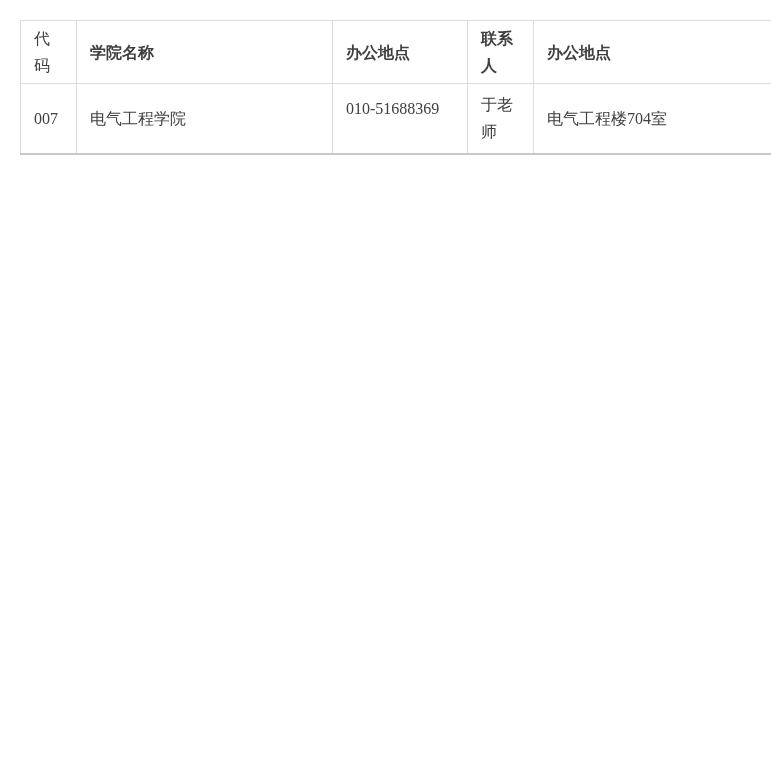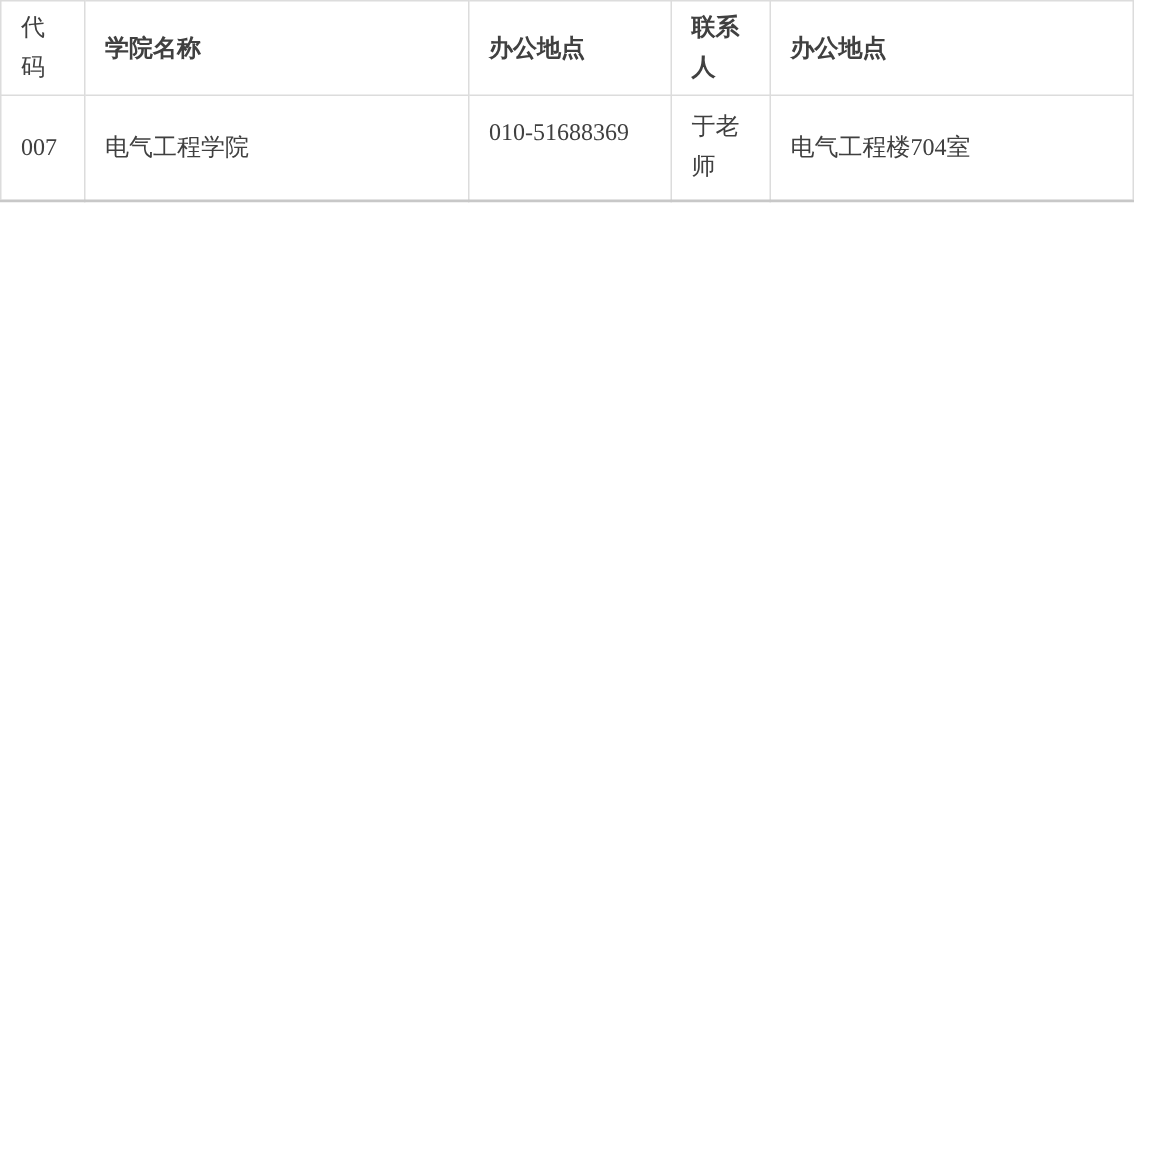--- a/index.html
+++ b/index.html
@@ -2,21 +2,21 @@
 <html><head>
 <meta charset="utf-8">
 <style>
   html, body {
     margin: 0;
     padding: 0;
     background: #ffffff;
     width: 771px;
   }
   .page {
-    padding: 0;
+    padding: 20px;
     box-sizing: border-box;
     width: 771px;
     font-family: "Liberation Serif", "DejaVu Serif", serif;
   }
   table.contact-table {
     border-collapse: collapse;
     table-layout: fixed;
     width: 755px;
     background: #ffffff;
     color: #404040;

